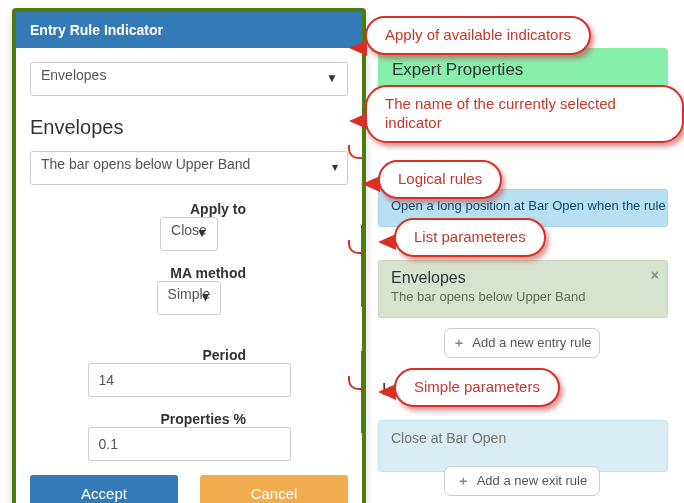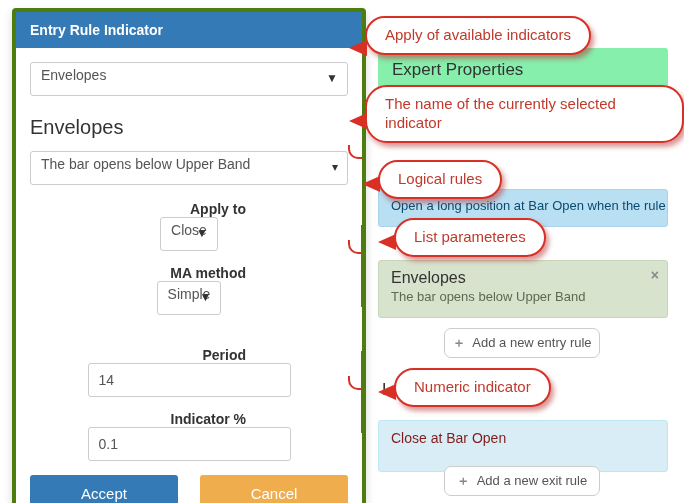--- a/index.html
+++ b/index.html
@@ -104,21 +104,21 @@
     position: absolute; width: 156px; height: 30px;
     background: #fff; border: 1px solid #ccc; border-radius: 7px;
     font-size: 13px; color: #555; cursor: pointer;
   }
   .add-btn .plus { color: #888; margin-right: 4px; font-weight: 700; }
   .add-entry { left: 444px; top: 328px; }
   .add-exit  { left: 444px; top: 466px; text-align: center; }
   .close-bar {
     left: 378px; top: 420px; width: 290px; height: 52px;
     background: #d9edf7; border: 1px solid #bce8f1;
-    padding: 9px 12px; color: #7f1d1d; font-size: 14px;
+    padding: 9px 12px; color: #737373; font-size: 14px;
   }
   .letter-l {
     position: absolute; left: 382px; top: 380px;
     font-size: 17px; color: #333;
   }
 
   
   .callout {
     position: absolute;
     background: #fff;
@@ -221,21 +221,21 @@
     <div style="height:18px;"></div>
 
     <div class="form-row">
       <label>Period</label>
       <div class="control">
         <input class="num-input" value="14" style="">
       </div>
     </div>
 
     <div class="form-row">
-      <label>Indicator %</label>
+      <label>Properties %</label>
       <div class="control">
         <input class="num-input" value="0.1" style="">
       </div>
     </div>
 
     <div class="btn-row">
       <button class="btn btn-accept">Accept</button>
       <button class="btn btn-cancel">Cancel</button>
     </div>
   </div>
@@ -250,18 +250,18 @@
 <div class="callout co2">
   <span>The name of the currently selected indicator</span>
 </div>
 <div class="callout co3">
   <span>Logical rules</span>
 </div>
 <div class="callout co4">
   <span>List parameteres</span>
 </div>
 <div class="callout co5">
-  <span>Numeric indicator</span>
+  <span>Simple parameters</span>
 </div>
 
 <div class="curve-stub" style="left:348px; top:145px;"></div>
 <div class="curve-stub" style="left:348px; top:240px;"></div>
 <div class="curve-stub" style="left:348px; top:376px;"></div>
 
 </body></html>

